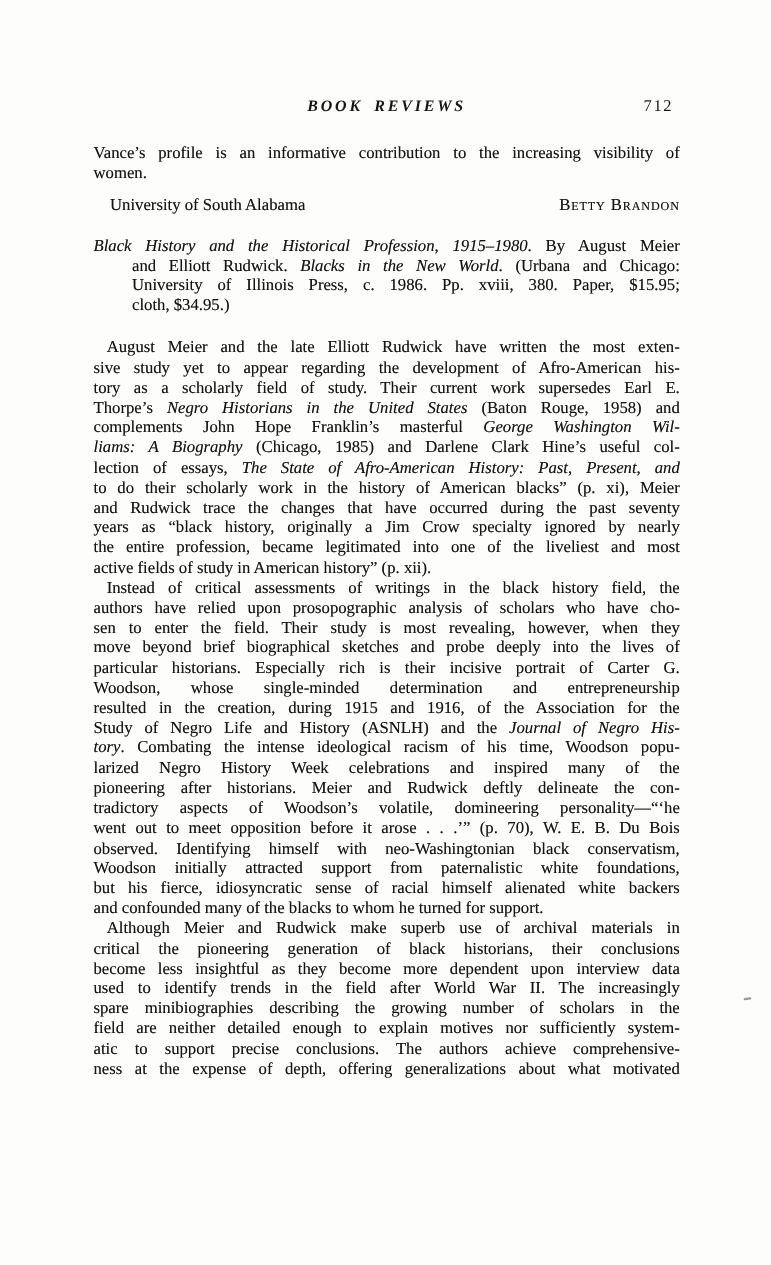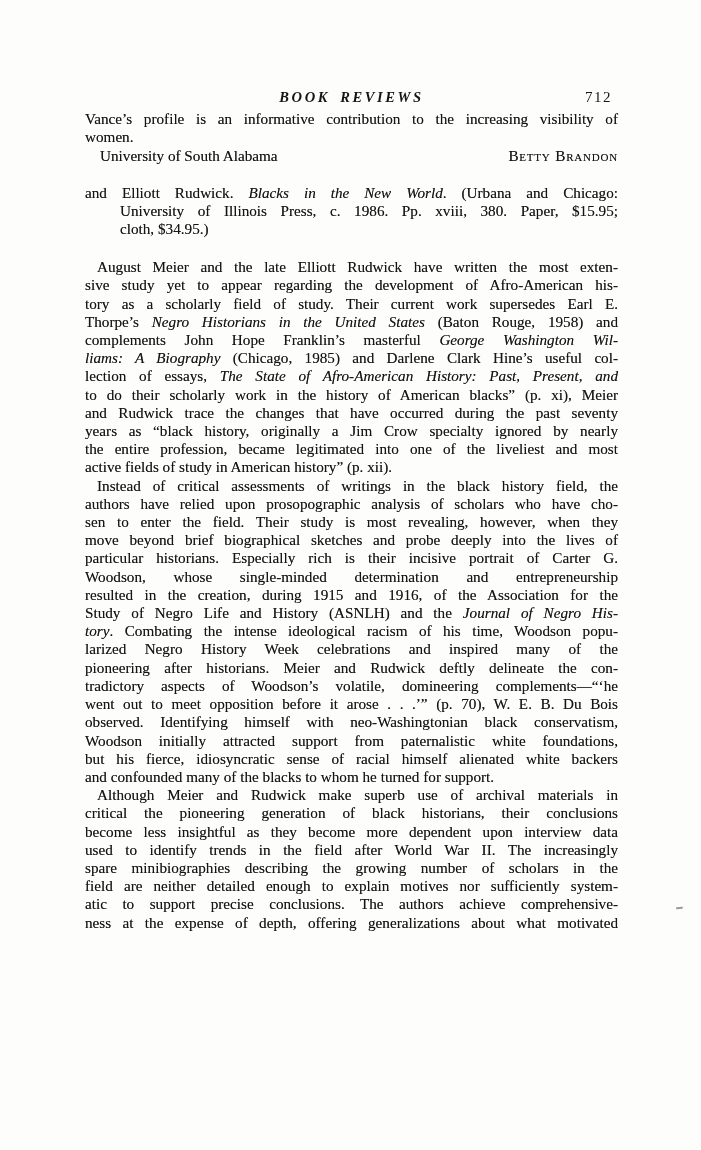--- a/index.html
+++ b/index.html
@@ -20,21 +20,21 @@
   }
   .column {
     width: 533px;
   }
   
   .running-head {
     position: relative;
     text-align: center;
     height: 18px;
     line-height: 18px;
-    margin-bottom: 4px;
+    margin-bottom: 25px;
   }
   .rh-title {
     font-style: italic;
     font-weight: 700;
     font-size: 14.5px;
     letter-spacing: 2.6px;
     word-spacing: 4px;
   }
   .rh-page {
     position: absolute;
@@ -56,21 +56,21 @@
   }
   .line.last {
     text-align-last: left;
   }
   .para.first-line .line:first-child {
     text-indent: 12px;
   }
   .para.hanging .line + .line {
     padding-left: 35px;
   }
-  .closing { margin-bottom: 1px; }
+  .closing { margin-bottom: 11px; }
   .byline {
     display: flex;
     justify-content: space-between;
     font-size: 15.2px;
     line-height: 18.2px;
     margin-bottom: 18px;
     text-shadow: 0 0 0.35px rgba(20,20,16,0.55);
   }
   .affiliation { padding-left: 15px; }
   .reviewer {
@@ -105,20 +105,21 @@
         <div class="line">Vance’s profile is an informative contribution to the increasing visibility of</div>
         <div class="line last">women.</div>
       </div>
 
     <div class="byline">
       <span class="affiliation">University of South Alabama</span>
       <span class="reviewer">Betty Brandon</span>
     </div>
 
     <div class="block citation para hanging">
+        <div class="line"><i>Black History and the Historical Profession, 1915–1980</i>. By August Meier</div>
         <div class="line">and Elliott Rudwick. <i>Blacks in the New World</i>. (Urbana and Chicago:</div>
         <div class="line">University of Illinois Press, c. 1986. Pp. xviii, 380. Paper, $15.95;</div>
         <div class="line last">cloth, $34.95.)</div>
       </div>
 
     <div class="block para first-line">
         <div class="line">August Meier and the late Elliott Rudwick have written the most exten-</div>
         <div class="line">sive study yet to appear regarding the development of Afro-American his-</div>
         <div class="line">tory as a scholarly field of study. Their current work supersedes Earl E.</div>
         <div class="line">Thorpe’s <i>Negro Historians in the United States</i> (Baton Rouge, 1958) and</div>
@@ -137,21 +138,21 @@
         <div class="line">authors have relied upon prosopographic analysis of scholars who have cho-</div>
         <div class="line">sen to enter the field. Their study is most revealing, however, when they</div>
         <div class="line">move beyond brief biographical sketches and probe deeply into the lives of</div>
         <div class="line">particular historians. Especially rich is their incisive portrait of Carter G.</div>
         <div class="line">Woodson, whose single-minded determination and entrepreneurship</div>
         <div class="line">resulted in the creation, during 1915 and 1916, of the Association for the</div>
         <div class="line">Study of Negro Life and History (ASNLH) and the <i>Journal of Negro His-</i></div>
         <div class="line"><i>tory</i>. Combating the intense ideological racism of his time, Woodson popu-</div>
         <div class="line">larized Negro History Week celebrations and inspired many of the</div>
         <div class="line">pioneering after historians. Meier and Rudwick deftly delineate the con-</div>
-        <div class="line">tradictory aspects of Woodson’s volatile, domineering complements—“‘he</div>
+        <div class="line">tradictory aspects of Woodson’s volatile, domineering personality—“‘he</div>
         <div class="line">went out to meet opposition before it arose . . .’” (p. 70), W. E. B. Du Bois</div>
         <div class="line">observed. Identifying himself with neo-Washingtonian black conservatism,</div>
         <div class="line">Woodson initially attracted support from paternalistic white foundations,</div>
         <div class="line">but his fierce, idiosyncratic sense of racial himself alienated white backers</div>
         <div class="line last">and confounded many of the blacks to whom he turned for support.</div>
       </div>
 
     <div class="block para first-line">
         <div class="line">Although Meier and Rudwick make superb use of archival materials in</div>
         <div class="line">critical the pioneering generation of black historians, their conclusions</div>

